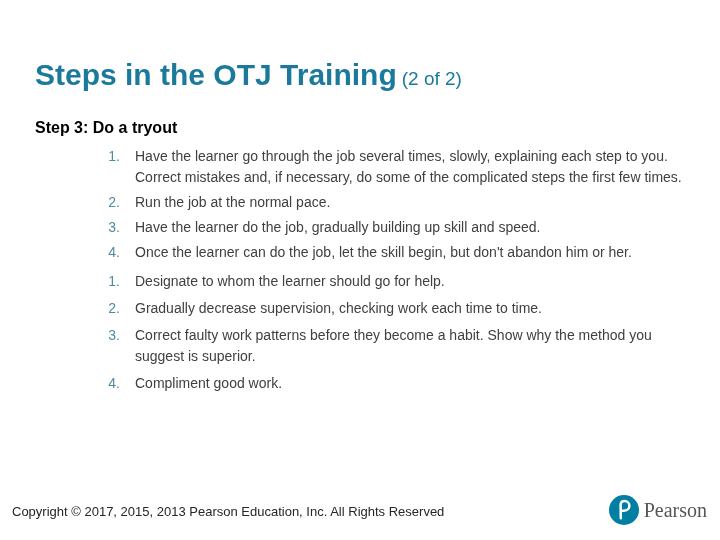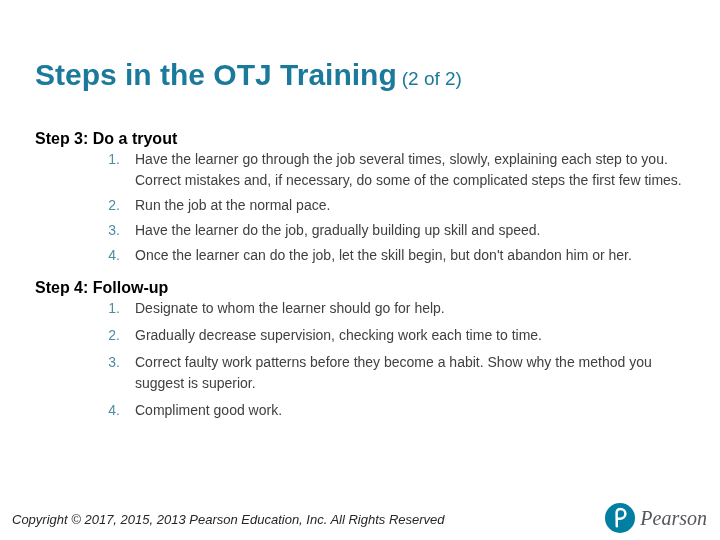--- a/index.html
+++ b/index.html
@@ -33,24 +33,24 @@
     color: #1b7a9c;
     margin-left: 5px;
   }
   h2.section-heading {
     margin: 0;
     font-size: 16px;
     line-height: 20px;
     font-weight: bold;
     color: #000000;
   }
-  .section-1 h2 { margin-top: 32px; }
+  .section-1 h2 { margin-top: 21px; }
   .section-2 h2 { margin-top: 12px; }
   ol.step-list {
-    margin: 0 0 0 60px;
+    margin: 8px 0 0 60px;
     padding: 0;
     list-style: none;
     counter-reset: n;
   }
   ol.step-list li {
     counter-increment: n;
     position: relative;
     padding-left: 40px;
     margin-bottom: 4px;
     font-size: 14px;
@@ -65,23 +65,22 @@
     left: 0;
     top: 0;
     width: 25px;
     text-align: right;
     color: #4e8ca0;
   }
   .footer {
     position: absolute;
     left: 0;
     right: 0;
-    bottom: 0;
+    bottom: 8px;
     height: 44px;
-    font-style: italic;
   }
   .copyright {
     position: absolute;
     left: 12px;
     bottom: 13px;
     font-size: 13px;
     color: #262626;
   }
   .logo {
     position: absolute;
@@ -109,21 +108,20 @@
     <h2 class="section-heading">Step 3: Do a tryout</h2>
     <ol class="step-list">
       <li>Have the learner go through the job several times, slowly, explaining each step to you. Correct mistakes and, if necessary, do some of the complicated steps the first few times.</li>
       <li>Run the job at the normal pace.</li>
       <li>Have the learner do the job, gradually building up skill and speed.</li>
       <li>Once the learner can do the job, let the skill begin, but don't abandon him or her.</li>
     </ol>
   </section>
 
   <section class="section-2">
-    <h2 class="section-heading">Step 4: Follow-up</h2>
     <ol class="step-list">
       <li>Designate to whom the learner should go for help.</li>
       <li>Gradually decrease supervision, checking work each time to time.</li>
       <li>Correct faulty work patterns before they become a habit. Show why the method you suggest is superior.</li>
       <li>Compliment good work.</li>
     </ol>
   </section>
 
   <div class="footer">
     <div class="copyright">Copyright © 2017, 2015, 2013 Pearson Education, Inc. All Rights Reserved</div>

